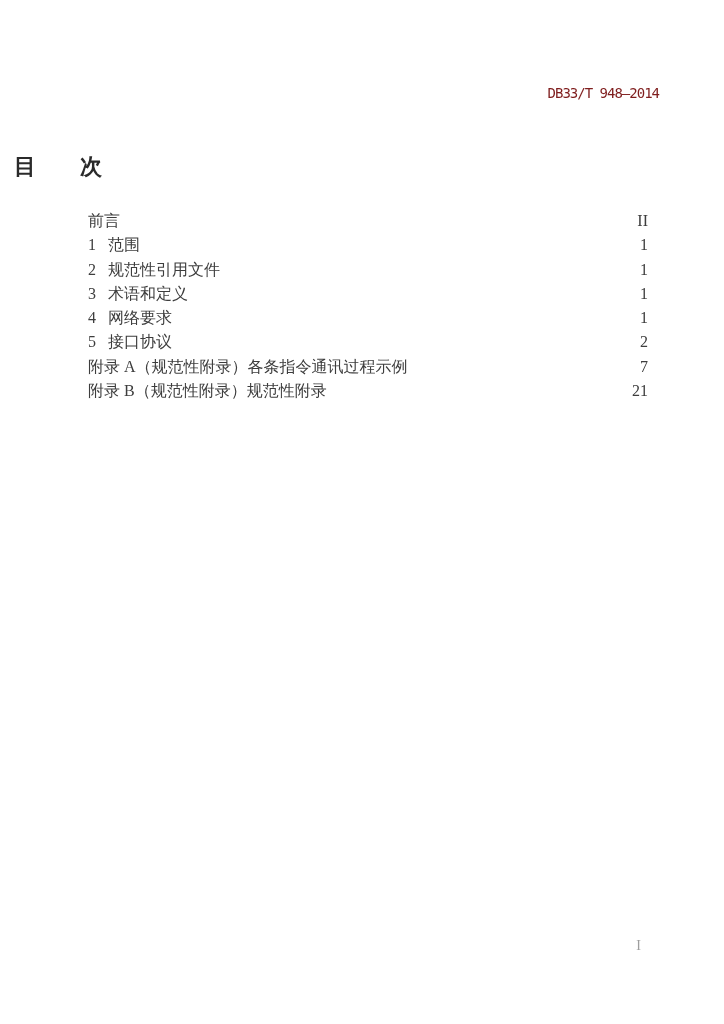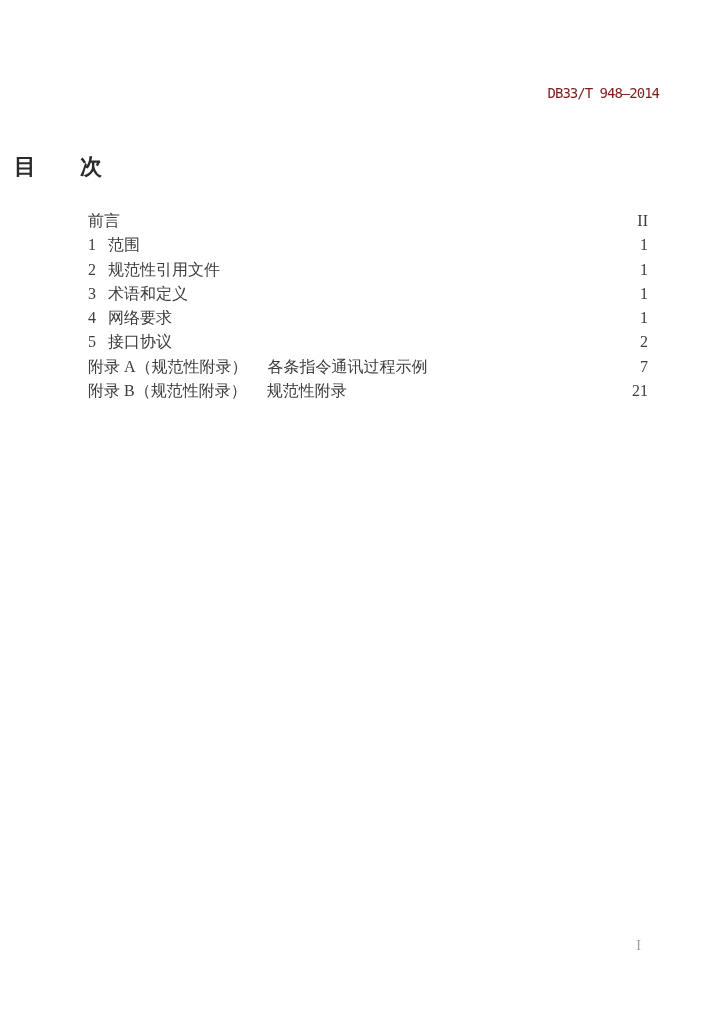--- a/index.html
+++ b/index.html
@@ -48,21 +48,21 @@
   }
   .toc-row {
     display: flex;
     align-items: flex-end;
     height: 24.3px;
     line-height: 24.3px;
     font-size: 16px;
     white-space: nowrap;
   }
   .pfx-num { margin-right: 12px; }
-  .pfx-appendix { margin-right: 20px; }
+  .pfx-appendix { }
   .leader {
     flex: 1 1 auto;
     min-width: 10px;
     margin: 0 6px 0 5px;
     background-image: radial-gradient(circle, #4a4a4a 1.1px, rgba(0,0,0,0) 1.4px);
     background-size: 6.3px 6.3px;
     background-repeat: repeat-x;
     background-position: 0 14.6px;
   }
   .pg { text-align: right; margin-top: 48px; }

